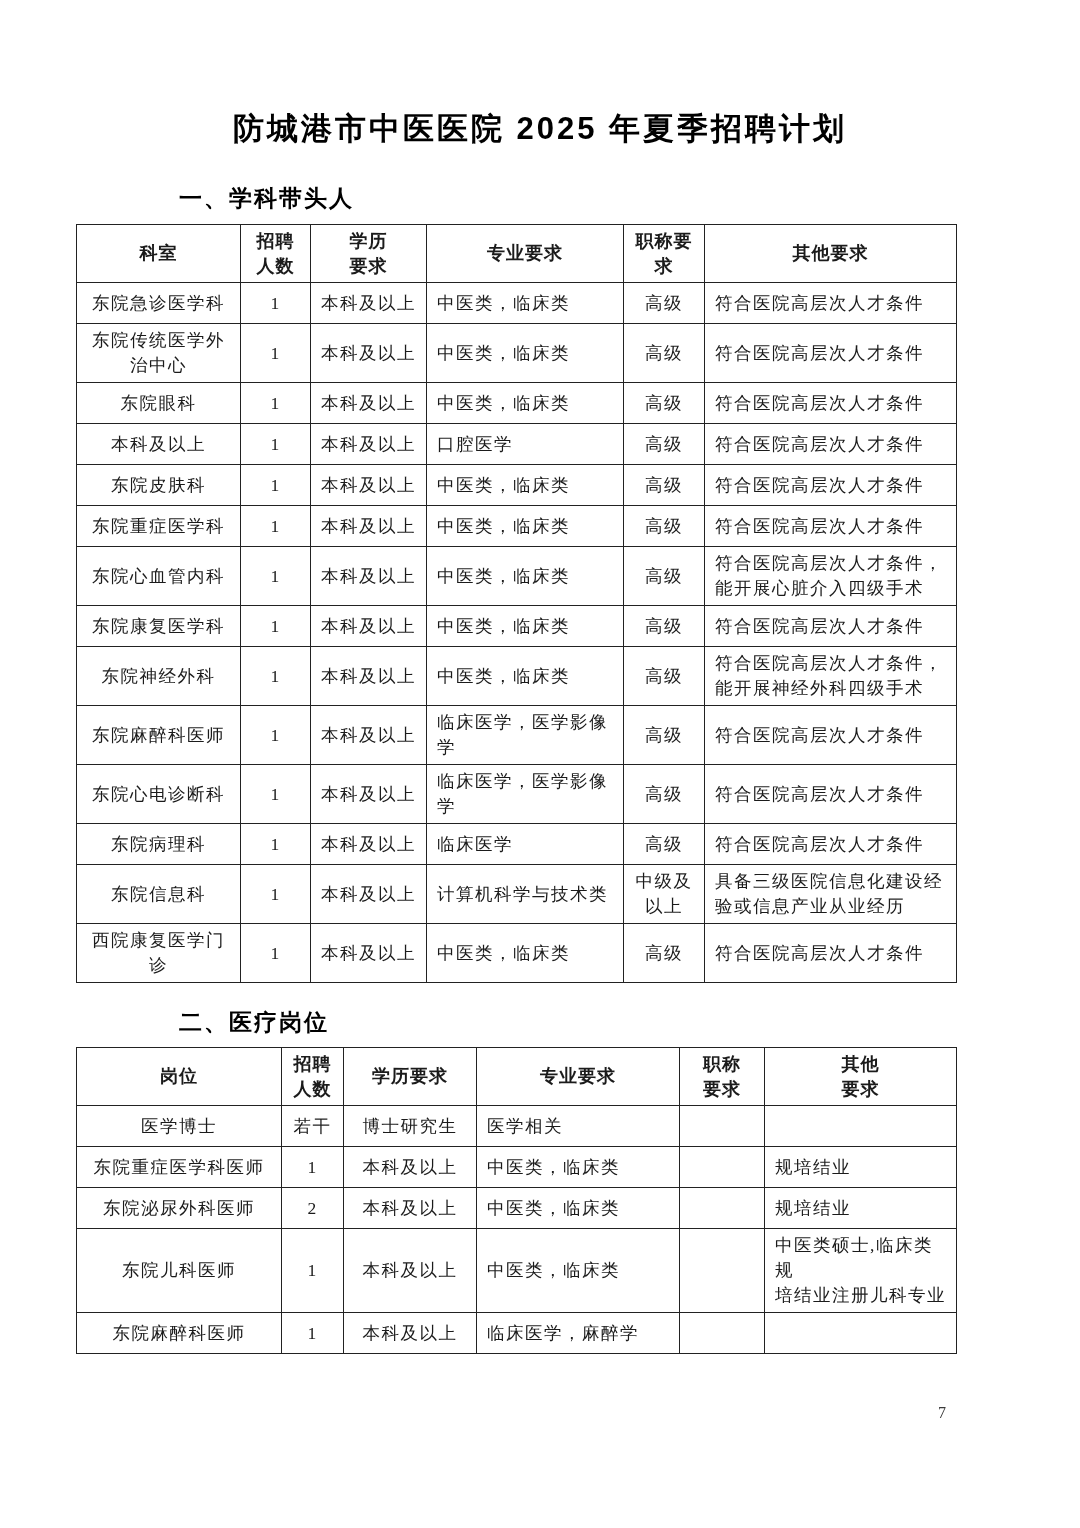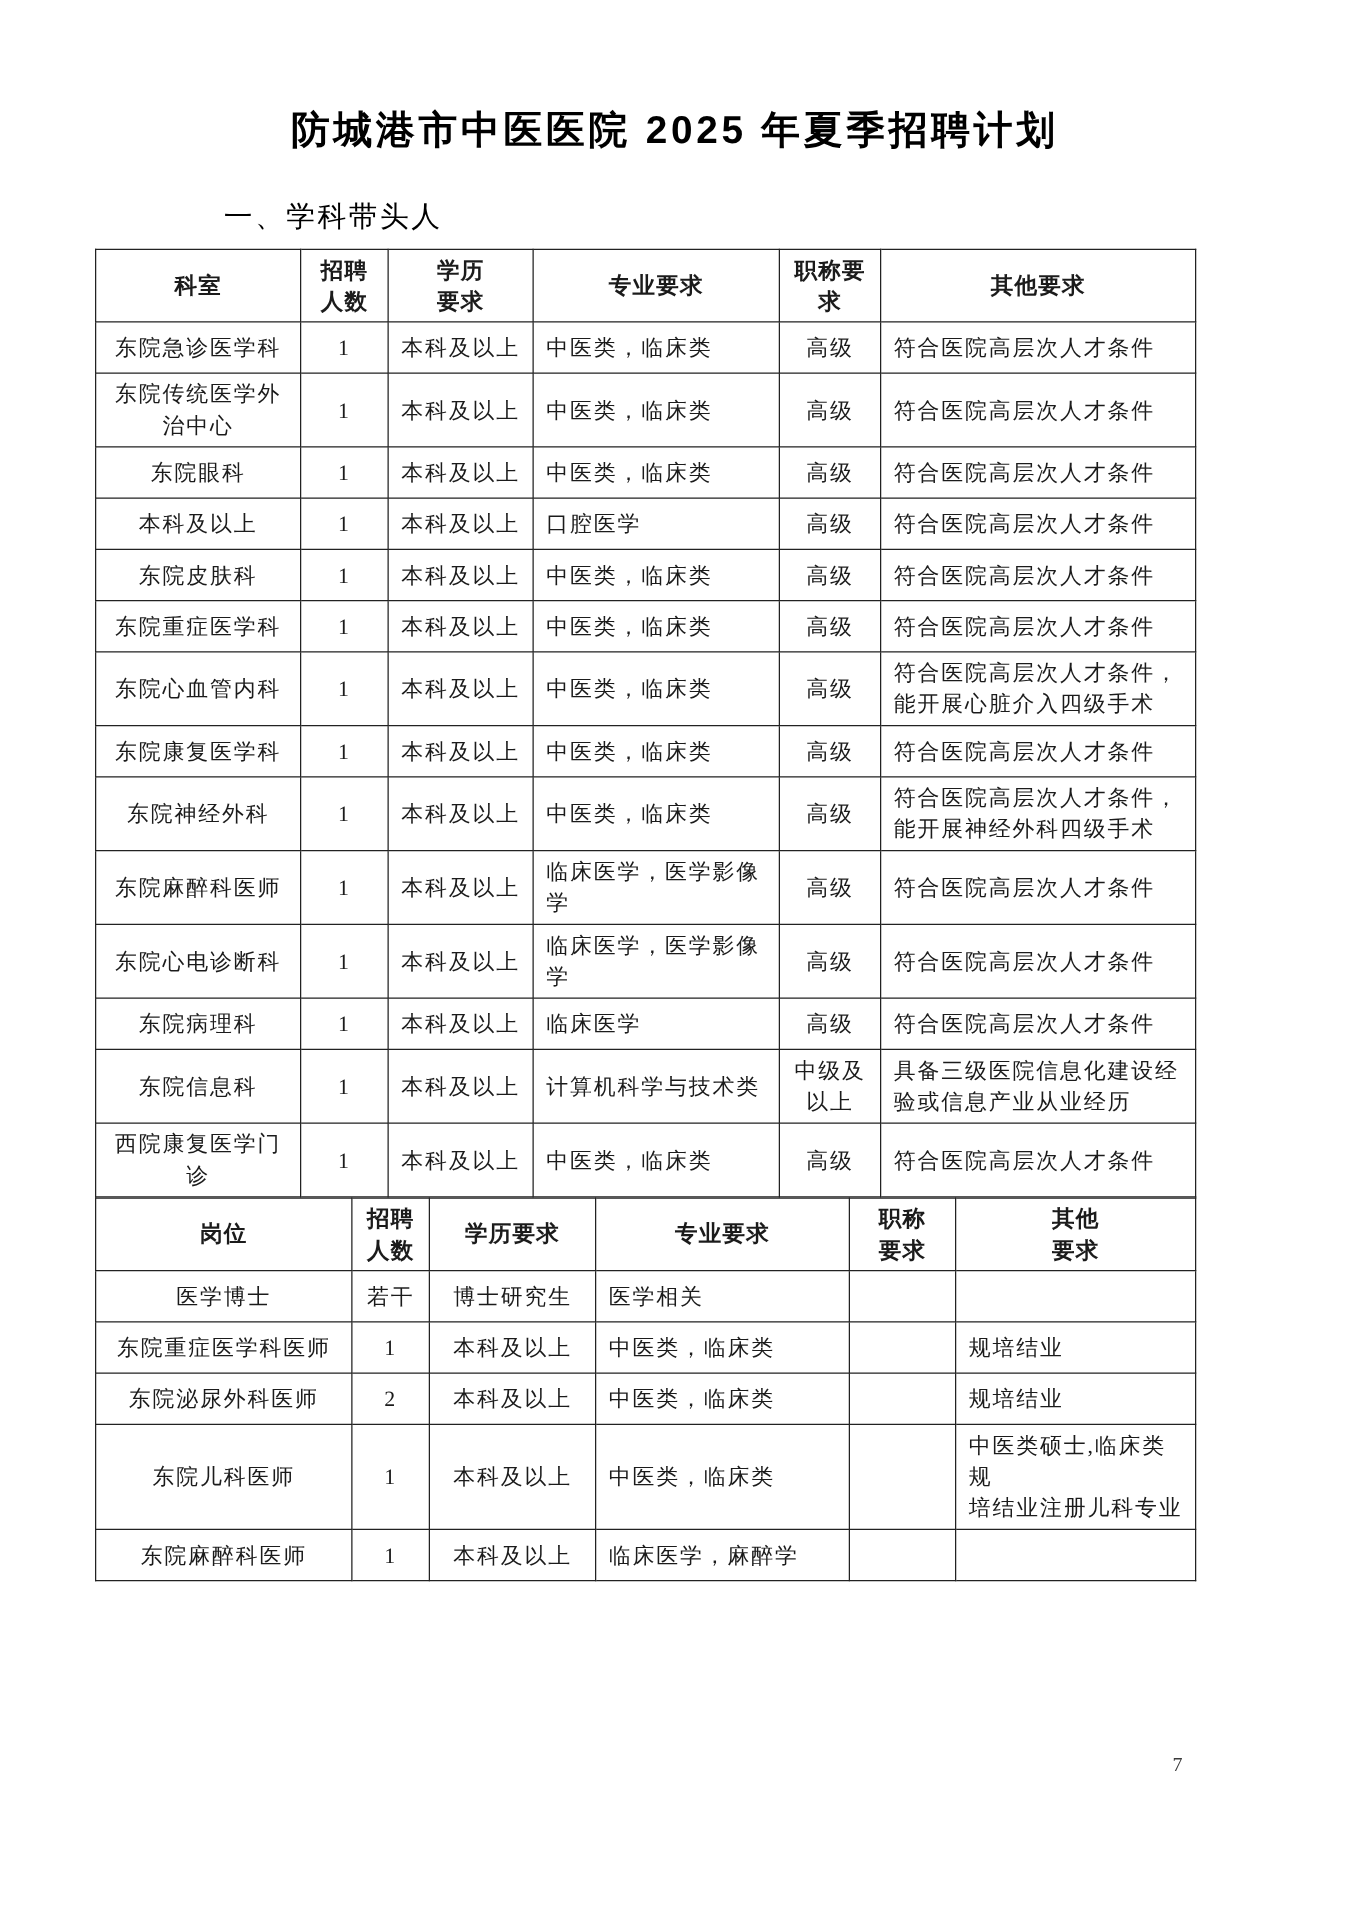--- a/index.html
+++ b/index.html
@@ -5,33 +5,33 @@
   * { box-sizing: border-box; }
   html, body { margin: 0; padding: 0; }
   body {
     width: 1080px; height: 1528px;
     background: #ffffff;
     color: #1b1b1b;
     position: relative;
     overflow: hidden;
     font-family: "Liberation Serif", serif;
   }
-  .doc { padding-top: 83px; }
+  .doc { padding-top: 108px; }
   .doc-title {
     margin: 0;
     text-align: center;
     font-family: "Liberation Sans", sans-serif;
     font-weight: bold;
     font-size: 31px;
     letter-spacing: 3px;
     color: #000000;
   }
   .section-heading {
     font-family: "Liberation Sans", sans-serif;
-    font-weight: normal;
+    font-weight: bold;
     font-size: 23px;
     letter-spacing: 2px;
     color: #000000;
     margin-left: 179px;
   }
   .section-heading.first { margin-top: 33px; margin-bottom: 10px; }
   .section-heading.second { margin-top: 24px; margin-bottom: 9px; }
   table.jobs-table {
     border-collapse: collapse;
     table-layout: fixed;
@@ -216,20 +216,21 @@
           <td class="ac">西院康复医学门诊</td>
           <td class="ac">1</td>
           <td class="ac">本科及以上</td>
           <td class="al">中医类，临床类</td>
           <td class="ac">高级</td>
           <td class="al">符合医院高层次人才条件</td>
         </tr>
       </tbody>
   </table>
 
+  <div class="section-heading second">二、医疗岗位</div>
 
   <table class="jobs-table">
     <colgroup>
       <col style="width:205px">
       <col style="width:62px">
       <col style="width:133px">
       <col style="width:203px">
       <col style="width:85px">
       <col style="width:192px">
     </colgroup>

